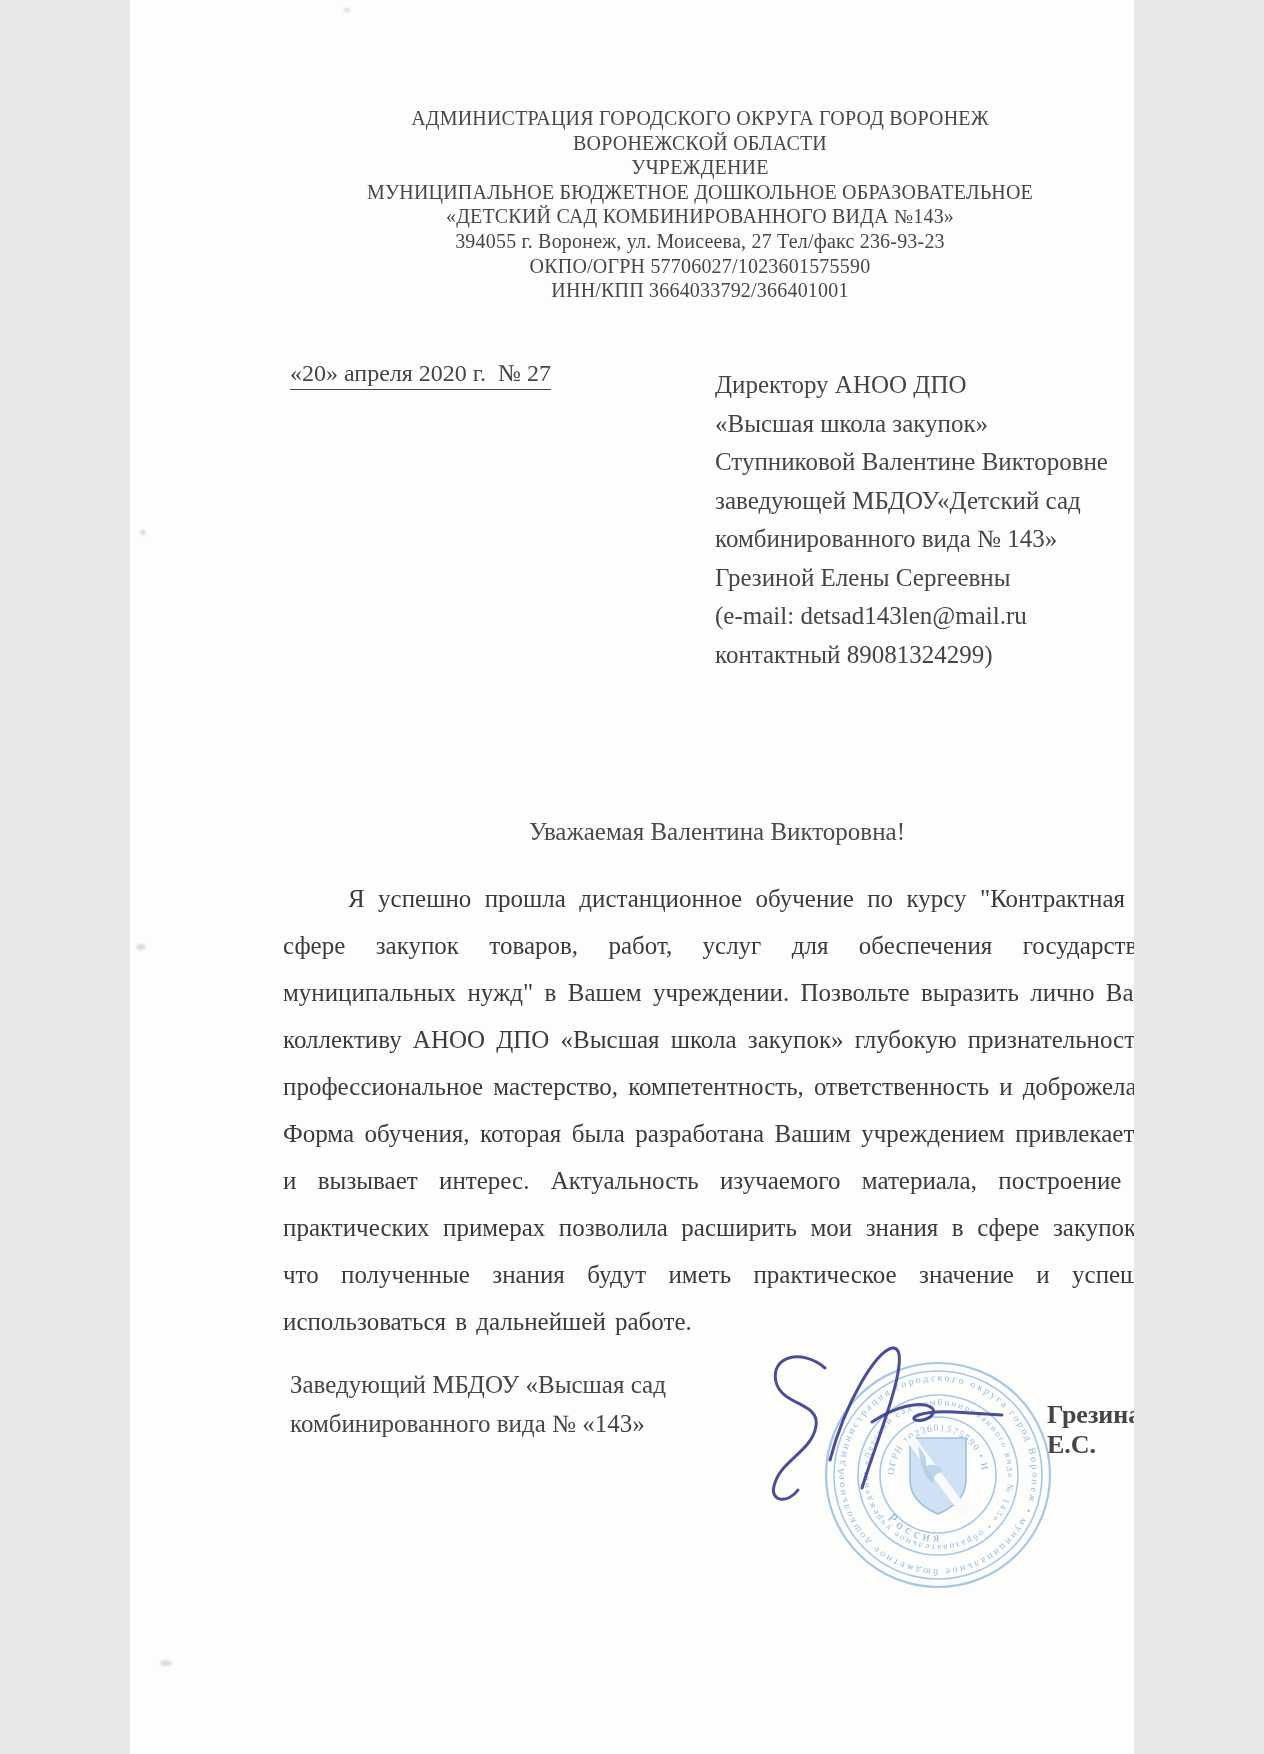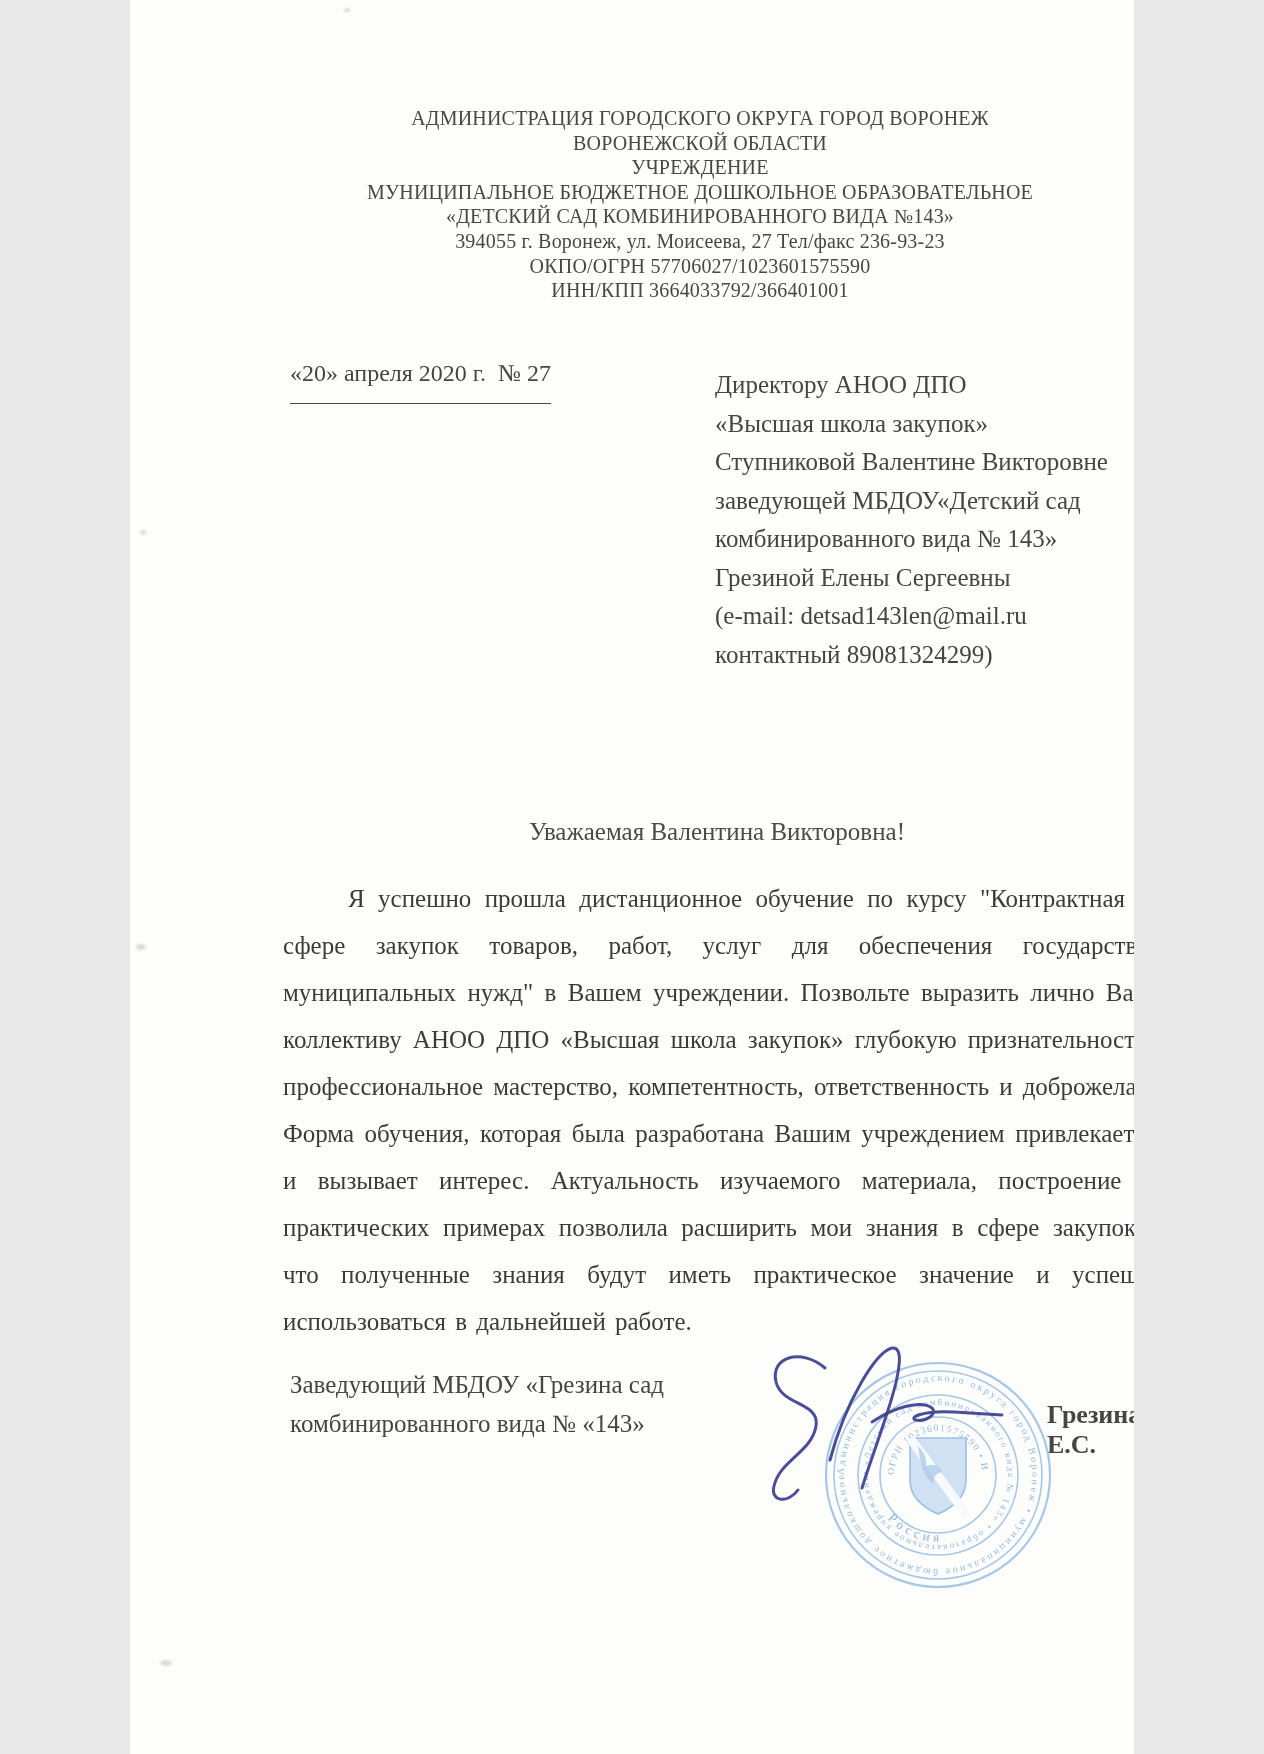--- a/index.html
+++ b/index.html
@@ -15,21 +15,21 @@
   
   .org-header{
     position:absolute;left:40px;top:106px;width:1060px;
     text-align:center;font-size:20px;line-height:24.6px;
     color:#474747;letter-spacing:.2px;
   }
   
   .ref-block{position:absolute;left:160px;top:360px;font-size:24px;color:#454545;}
   .ref-date{
     display:inline-block;border-bottom:1.6px solid #4a4a4a;
-    padding-bottom:16px;white-space:pre-wrap;
+    padding-bottom:2px;white-space:pre-wrap;
   }
   .ref-line2{margin-top:9px;font-size:24px;}
   .ref-on{display:inline-block;border-bottom:1.6px solid #4a4a4a;padding-bottom:2px;}
   .blank{display:inline-block;border-bottom:1.6px solid #4a4a4a;height:20px;vertical-align:baseline;}
   .blank.b1{width:106px;margin-left:12px;}
   .blank.b2{width:140px;}
   
   .addressee{
     position:absolute;left:585px;top:366px;width:480px;
     font-size:25px;line-height:38.5px;color:#454545;
@@ -101,21 +101,21 @@
     <div>Грезиной Елены Сергеевны</div>
     <div>(e-mail: detsad143len@mail.ru</div>
     <div>контактный 89081324299)</div>
   </div>
 
   <div class="salutation">Уважаемая Валентина Викторовна!</div>
 
   <p class="body-text">Я успешно прошла дистанционное обучение по курсу "Контрактная система в сфере закупок товаров, работ, услуг для обеспечения государственных и муниципальных нужд" в Вашем учреждении. Позвольте выразить лично Вам и всему коллективу АНОО ДПО «Высшая школа закупок» глубокую признательность за Ваше профессиональное мастерство, компетентность, ответственность и доброжелательность. Форма обучения, которая была разработана Вашим учреждением привлекает внимание и вызывает интерес. Актуальность изучаемого материала, построение курса на практических примерах позволила расширить мои знания в сфере закупок. Уверена, что полученные знания будут иметь практическое значение и успешно мною использоваться в дальнейшей работе.</p>
 
   <div class="signoff">
-    <div>Заведующий МБДОУ «Грезина сад</div>
+    <div>Заведующий МБДОУ «Высшая сад</div>
     <div>комбинированного вида № «143»</div>
   </div>
   <div class="signer-name">Грезина Е.С.</div>
 
   <svg class="stamp-svg" width="320" height="320" viewBox="650 1315 320 320" xmlns="http://www.w3.org/2000/svg">
     <defs>
       <path id="ringOuterPath" d="M714,1475 A94,94 0 1 1 902,1475 A94,94 0 1 1 714,1475"></path>
       <path id="ringMidPath" d="M738,1475 A70,70 0 1 1 878,1475 A70,70 0 1 1 738,1475"></path>
       <path id="ringInnerPath" d="M764,1475 A44,44 0 0 1 852,1475"></path>
       <path id="bottomPath" d="M746,1500 A67,67 0 0 0 870,1500"></path>

